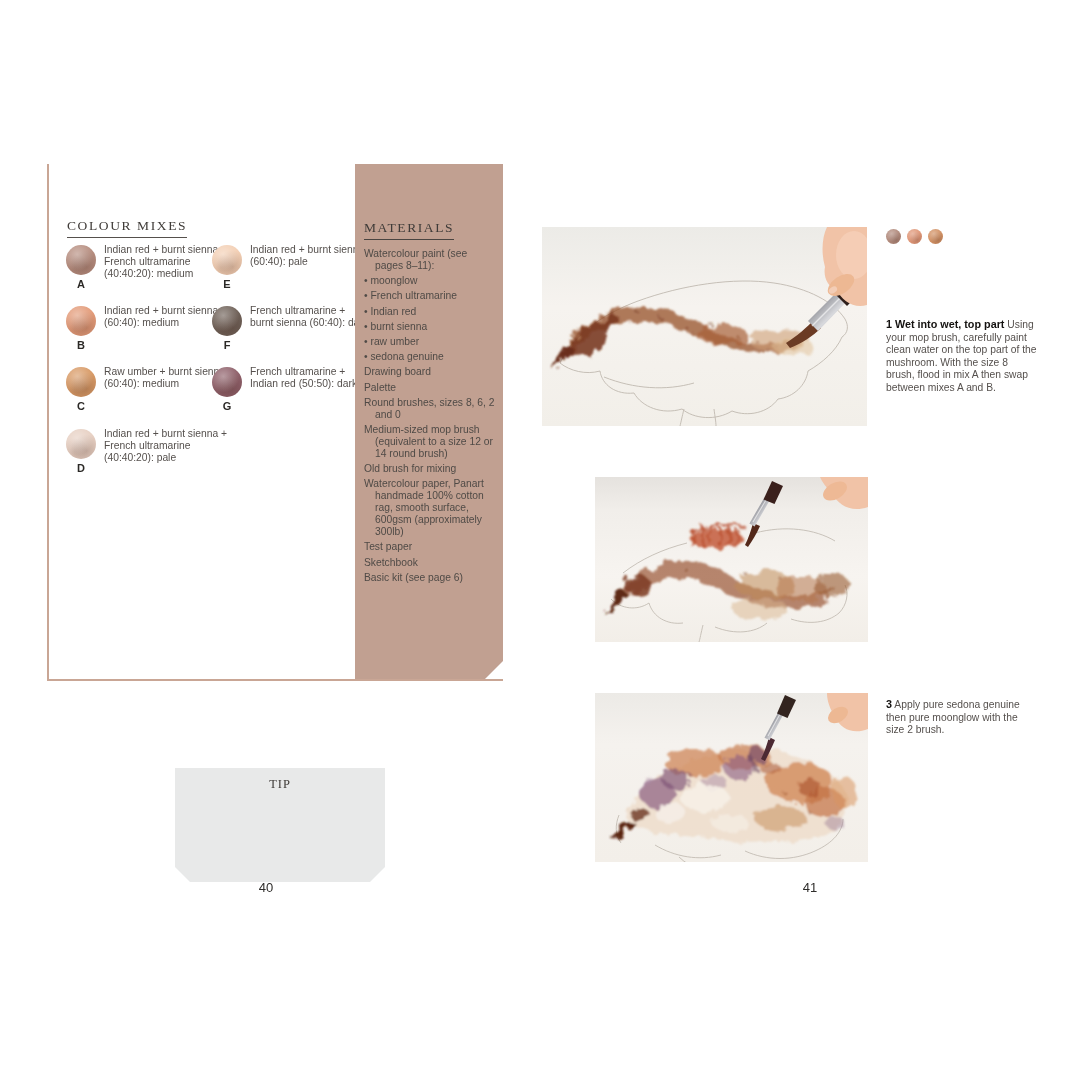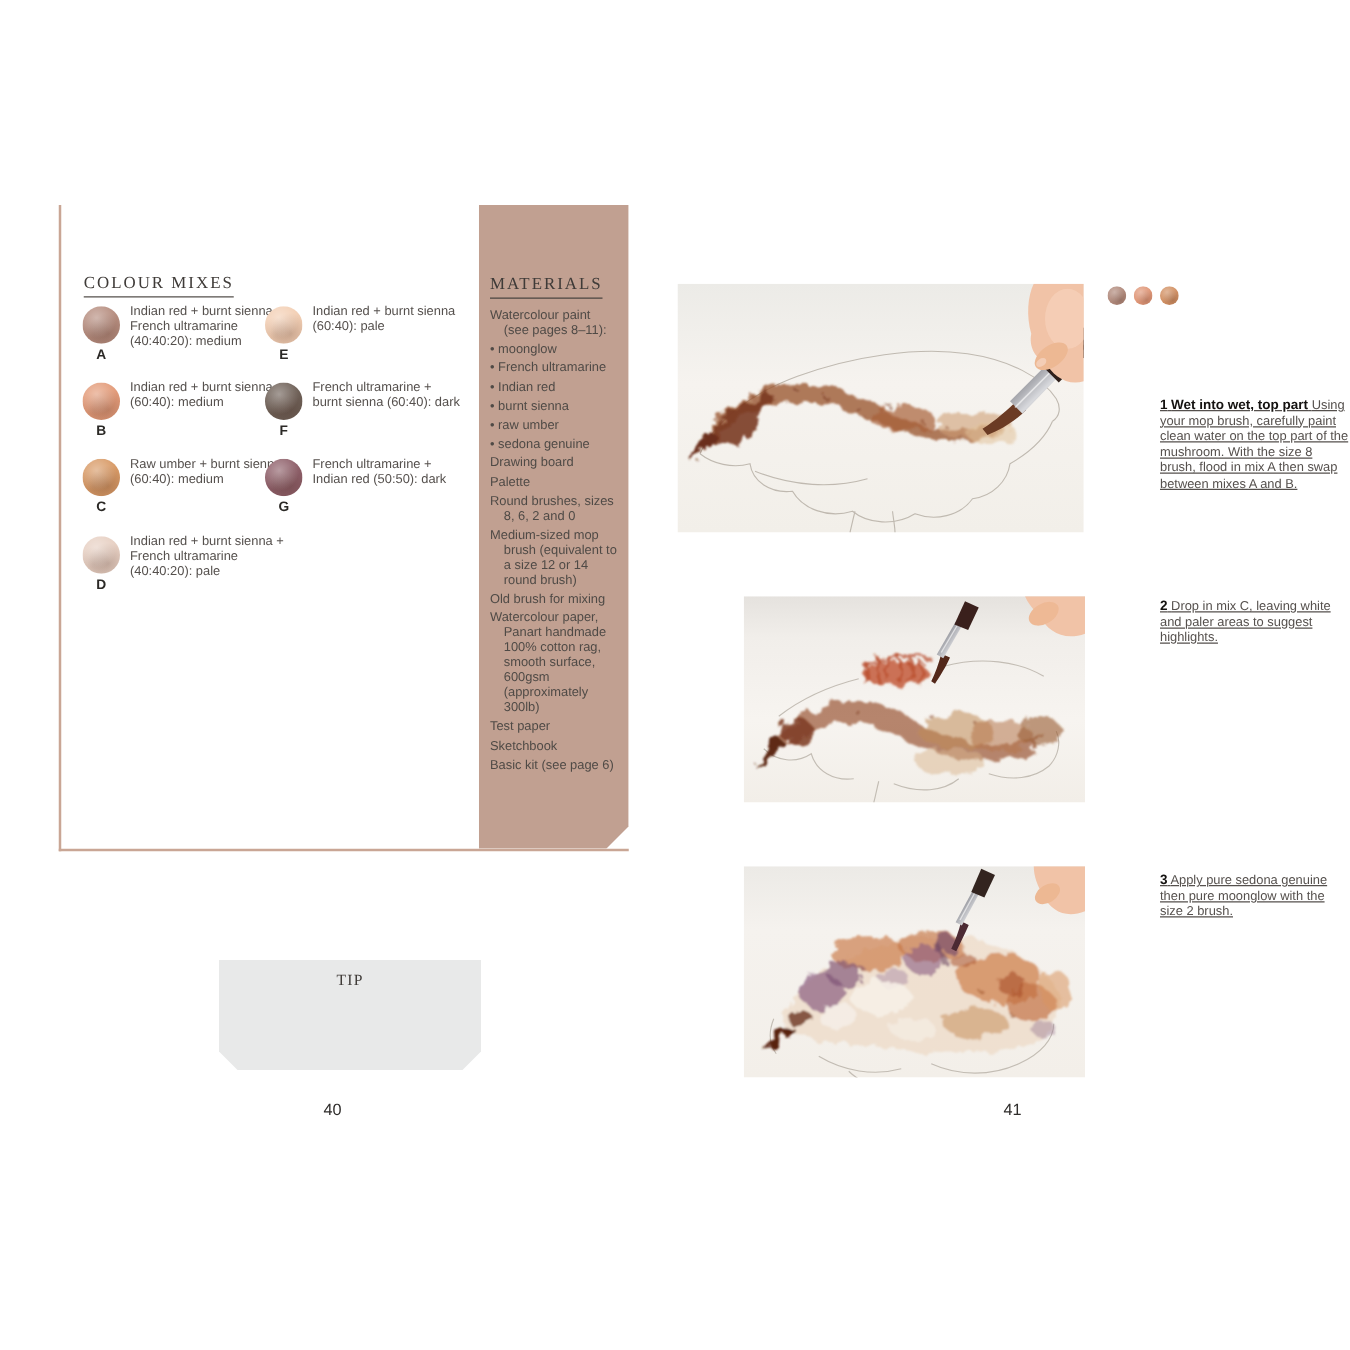--- a/index.html
+++ b/index.html
@@ -15,29 +15,29 @@
   .mixrow{position:absolute;display:flex;gap:8px;}
   .swcol{width:30px;display:flex;flex-direction:column;align-items:center;flex:0 0 30px;}
   .swatch{width:30px;height:30px;border-radius:50%;
           background-image:radial-gradient(circle at 38% 32%,rgba(255,255,255,.38),rgba(255,255,255,0) 58%),
                            radial-gradient(circle at 68% 72%,rgba(60,30,20,.22),rgba(60,30,20,0) 55%),
                            radial-gradient(circle at 30% 75%,rgba(60,30,20,.14),rgba(60,30,20,0) 45%);}
   .swletter{font-size:11px;font-weight:700;color:#2b2926;margin-top:3px;}
   .mixdesc{font-size:10.3px;line-height:12px;color:#55504d;margin-top:-1px;}
   .mixdesc.c1{width:124px;} .mixdesc.c2{width:118px;}
   
-  .panel{position:absolute;right:0;top:0;width:120px;height:100%;background:#c1a091;
+  .panel{position:absolute;right:0;top:0;width:148px;height:100%;background:#c1a091;
          clip-path:polygon(0 0,100% 0,100% calc(100% - 18px),calc(100% - 18px) 100%,0 100%);
          padding:54px 8px 0 9px;box-sizing:border-box;}
   .panel .serif-head{border-bottom-color:#4a4440;}
   .mat-items{margin-top:8px;}
   .mat-item{font-size:10.3px;line-height:12px;color:#4f4a46;margin-bottom:3.2px;
             padding-left:11px;text-indent:-11px;}
   
-  .tip{position:absolute;left:175px;top:768px;width:210px;height:88px;background:#e8e9e9;
+  .tip{position:absolute;left:175px;top:768px;width:210px;height:114px;background:#e8e9e9;
        clip-path:polygon(0 0,100% 0,100% calc(100% - 15px),calc(100% - 15px) 100%,15px 100%,0 calc(100% - 15px));
        text-align:center;padding-top:9px;box-sizing:border-box;}
   .tip-head{font-family:"Liberation Serif","DejaVu Serif",serif;font-size:12.5px;letter-spacing:1px;
             color:#3f3b38;margin-bottom:3px;}
   .tip-body{font-size:9.8px;line-height:12.3px;color:#4e4a47;padding:0 9px;}
   
   .pagenum{position:absolute;width:26px;text-align:center;font-size:13px;color:#2f2d2b;}
   .pn-left{left:253px;top:880px;} .pn-right{left:797px;top:880px;}
   
   .photo{position:absolute;}
@@ -45,21 +45,21 @@
   .p1{left:542px;top:227px;width:325px;height:199px;}
   .p2{left:595px;top:477px;width:273px;height:165px;}
   .p3{left:595px;top:693px;width:273px;height:169px;}
   .prep-swatches{position:absolute;left:886px;top:229px;display:flex;gap:6px;}
   .prep-sw{width:15px;height:15px;border-radius:50%;
            background-image:radial-gradient(circle at 38% 32%,rgba(255,255,255,.35),rgba(255,255,255,0) 58%),
                             radial-gradient(circle at 68% 72%,rgba(60,30,20,.22),rgba(60,30,20,0) 55%);}
   .lead{position:absolute;left:886px;top:252px;width:148px;}
   .lead-bold{font-size:11.3px;line-height:13.2px;font-weight:700;color:#141210;}
   .lead-body{font-size:10.3px;line-height:12.4px;color:#55504d;margin-top:3px;}
-  .step{position:absolute;left:928px;width:152px;font-size:10.3px;line-height:12.6px;color:#55504d;text-decoration:underline;}
+  .step{position:absolute;left:886px;width:152px;font-size:10.3px;line-height:12.6px;color:#55504d;}
   .step b{font-size:10.8px;color:#141210;}
   .s1{top:318px;} .s2{top:479px;} .s3{top:698px;}
 </style>
 </head>
 <body>
 
 <div class="sheet">
 
   <div class="left-block">
 
@@ -336,24 +336,19 @@
     <div class="prep-sw" style="background-color: rgb(224, 151, 120);"></div>
     <div class="prep-sw" style="background-color: rgb(210, 145, 100);"></div>
   </div>
 
 
   <div class="step s1">
     <b>1</b>
     <b>Wet into wet, top part</b>
     <span>Using your mop brush, carefully paint clean water on the top part of the mushroom. With the size 8 brush, flood in mix A then swap between mixes A and B.</span>
   </div>
-  <div class="step s2">
-    <b>2</b>
-    <b></b>
-    <span>Drop in mix C, leaving white and paler areas to suggest highlights.</span>
-  </div>
   <div class="step s3">
     <b>3</b>
     <b></b>
     <span>Apply pure sedona genuine then pure moonglow with the size 2 brush.</span>
   </div>
 
 </div>
 
 </body></html>

